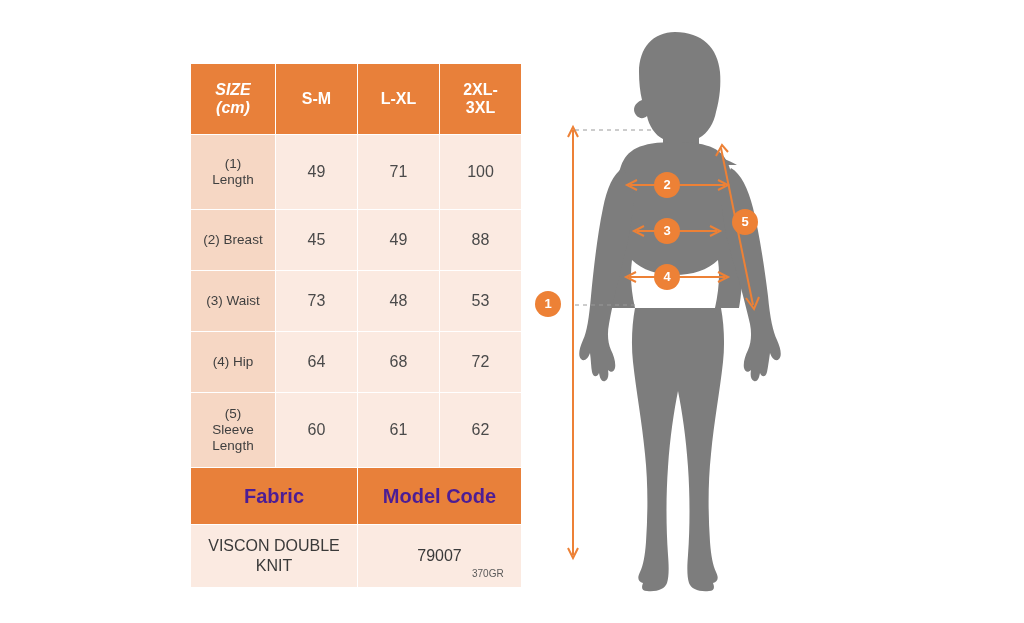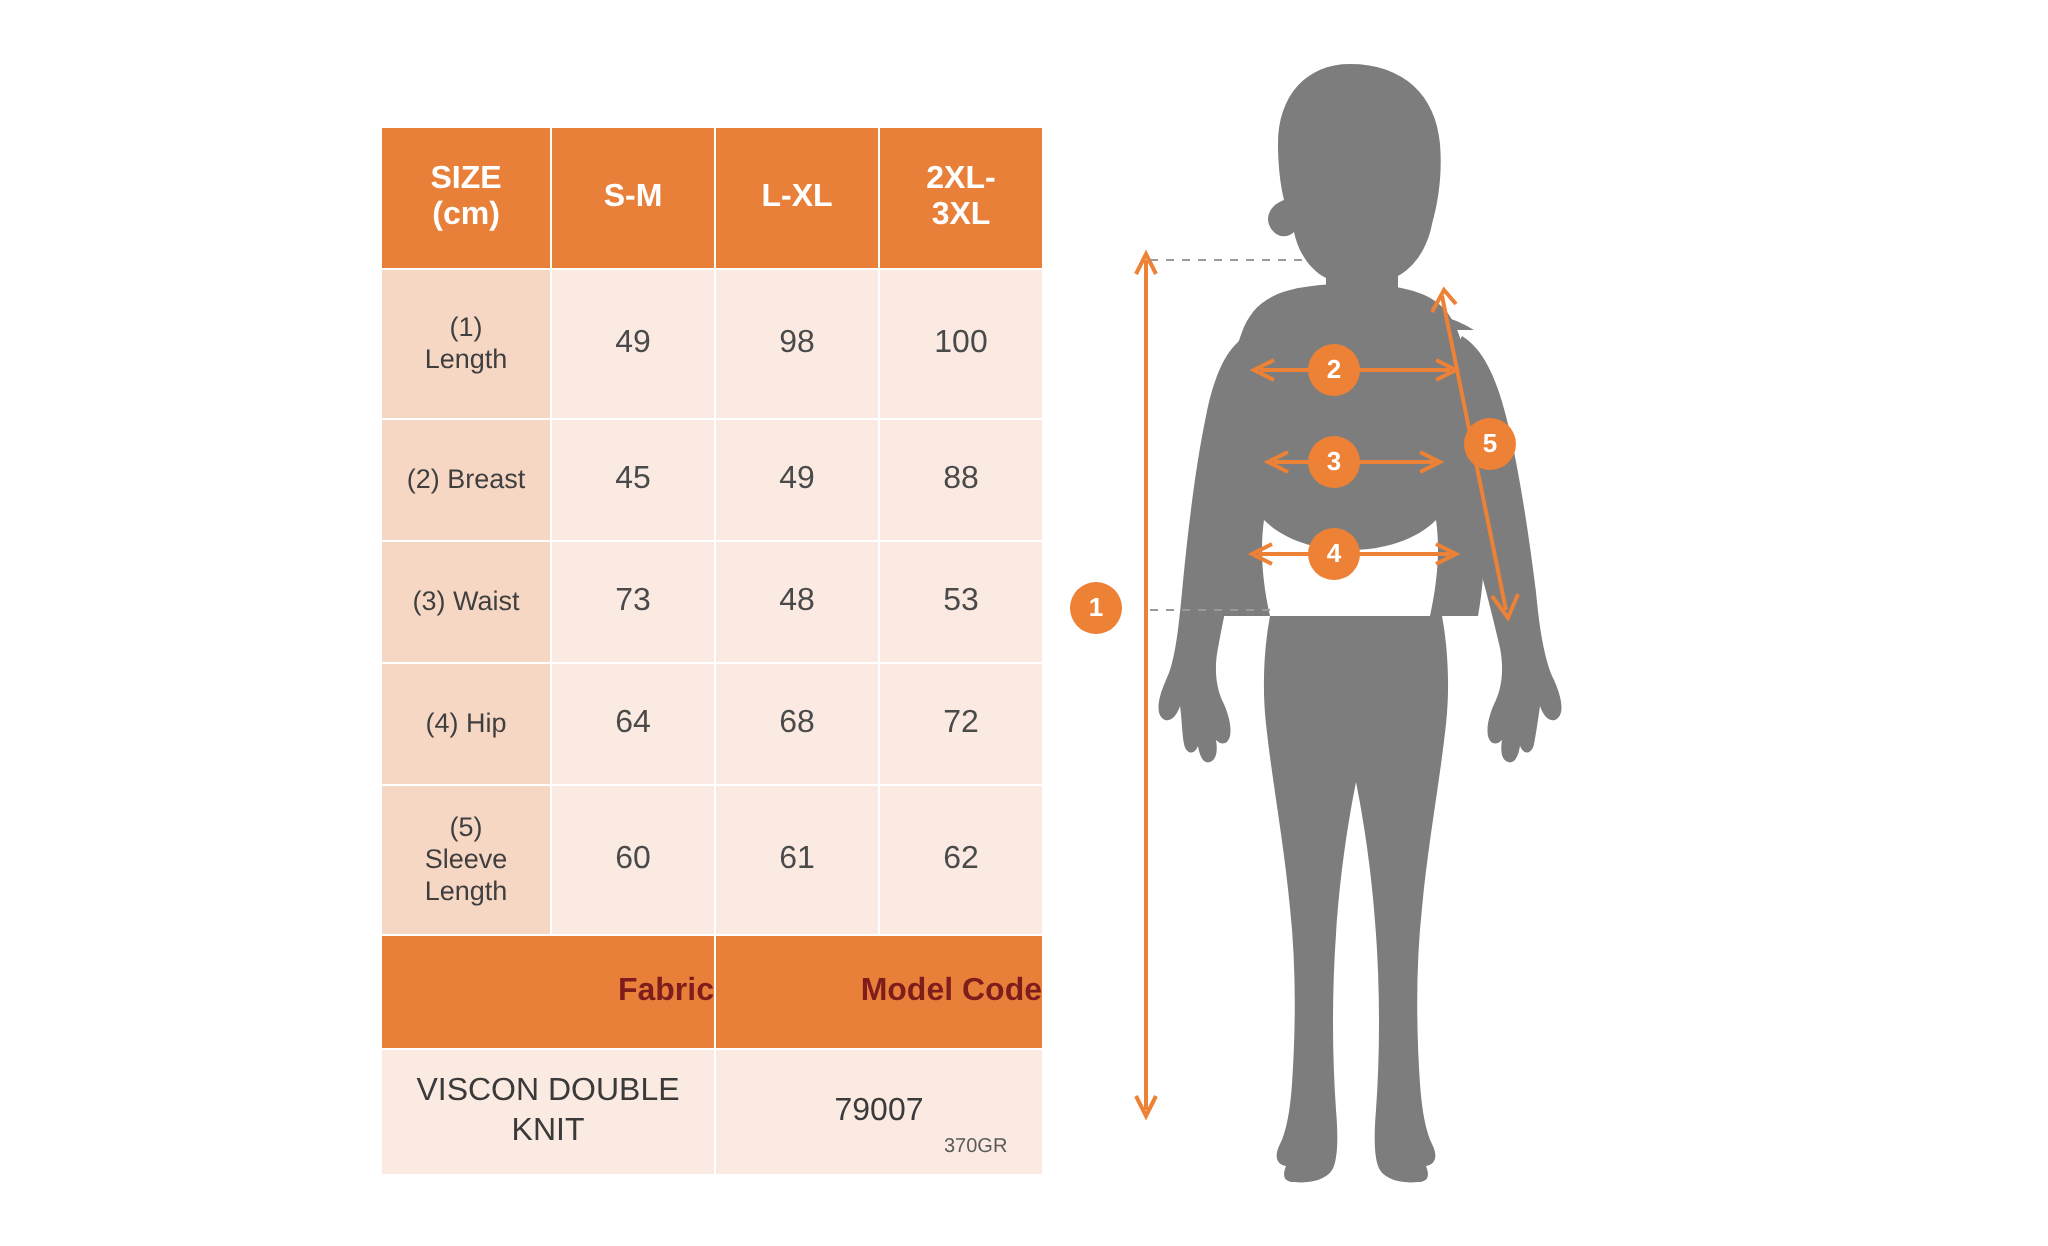--- a/index.html
+++ b/index.html
@@ -37,20 +37,21 @@
   .size-table thead th {
     background: #e8803a;
     color: #ffffff;
     font-size: 16px;
     font-weight: bold;
     height: 70px;
     line-height: 1.15;
   }
   .size-table thead th.col-label {
     width: 84px;
+    font-style: italic;
   }
   .size-table tbody td {
     height: 60px;
     font-size: 15px;
     color: #3a3a3a;
   }
   .size-table tbody td.rowhead {
     background: #f6d7c4;
     color: #3f3f3f;
     font-size: 13.5px;
@@ -63,25 +64,24 @@
     color: #4a4a4a;
   }
   .size-table tbody tr.tall td {
     height: 74px;
   }
   .size-table tbody td.rowhead.multi {
     font-size: 13.5px;
   }
   .size-table tfoot th {
     background: #e8803a;
-    color: #7f1d1d;
-    font-size: 16px;
+    color: #4c1d95;
+    font-size: 20px;
     font-weight: bold;
     height: 56px;
-    text-align: right;
   }
   .size-table tfoot td {
     background: #fbeae1;
     color: #3a3a3a;
     font-size: 16px;
     height: 62px;
     line-height: 1.25;
   }
   .weight-note {
     position: absolute;
@@ -143,21 +143,21 @@
         </th>
       </tr>
     </thead>
     <tbody>
       <tr class="tall">
         <td class="rowhead multi">
           <span>(1)</span><br>
           <span>Length</span>
         </td>
         <td class="val">49</td>
-        <td class="val">98</td>
+        <td class="val">71</td>
         <td class="val">100</td>
       </tr>
       <tr>
         <td class="rowhead">(2) Breast</td>
         <td class="val">45</td>
         <td class="val">49</td>
         <td class="val">88</td>
       </tr>
       <tr>
         <td class="rowhead">(3) Waist</td>

